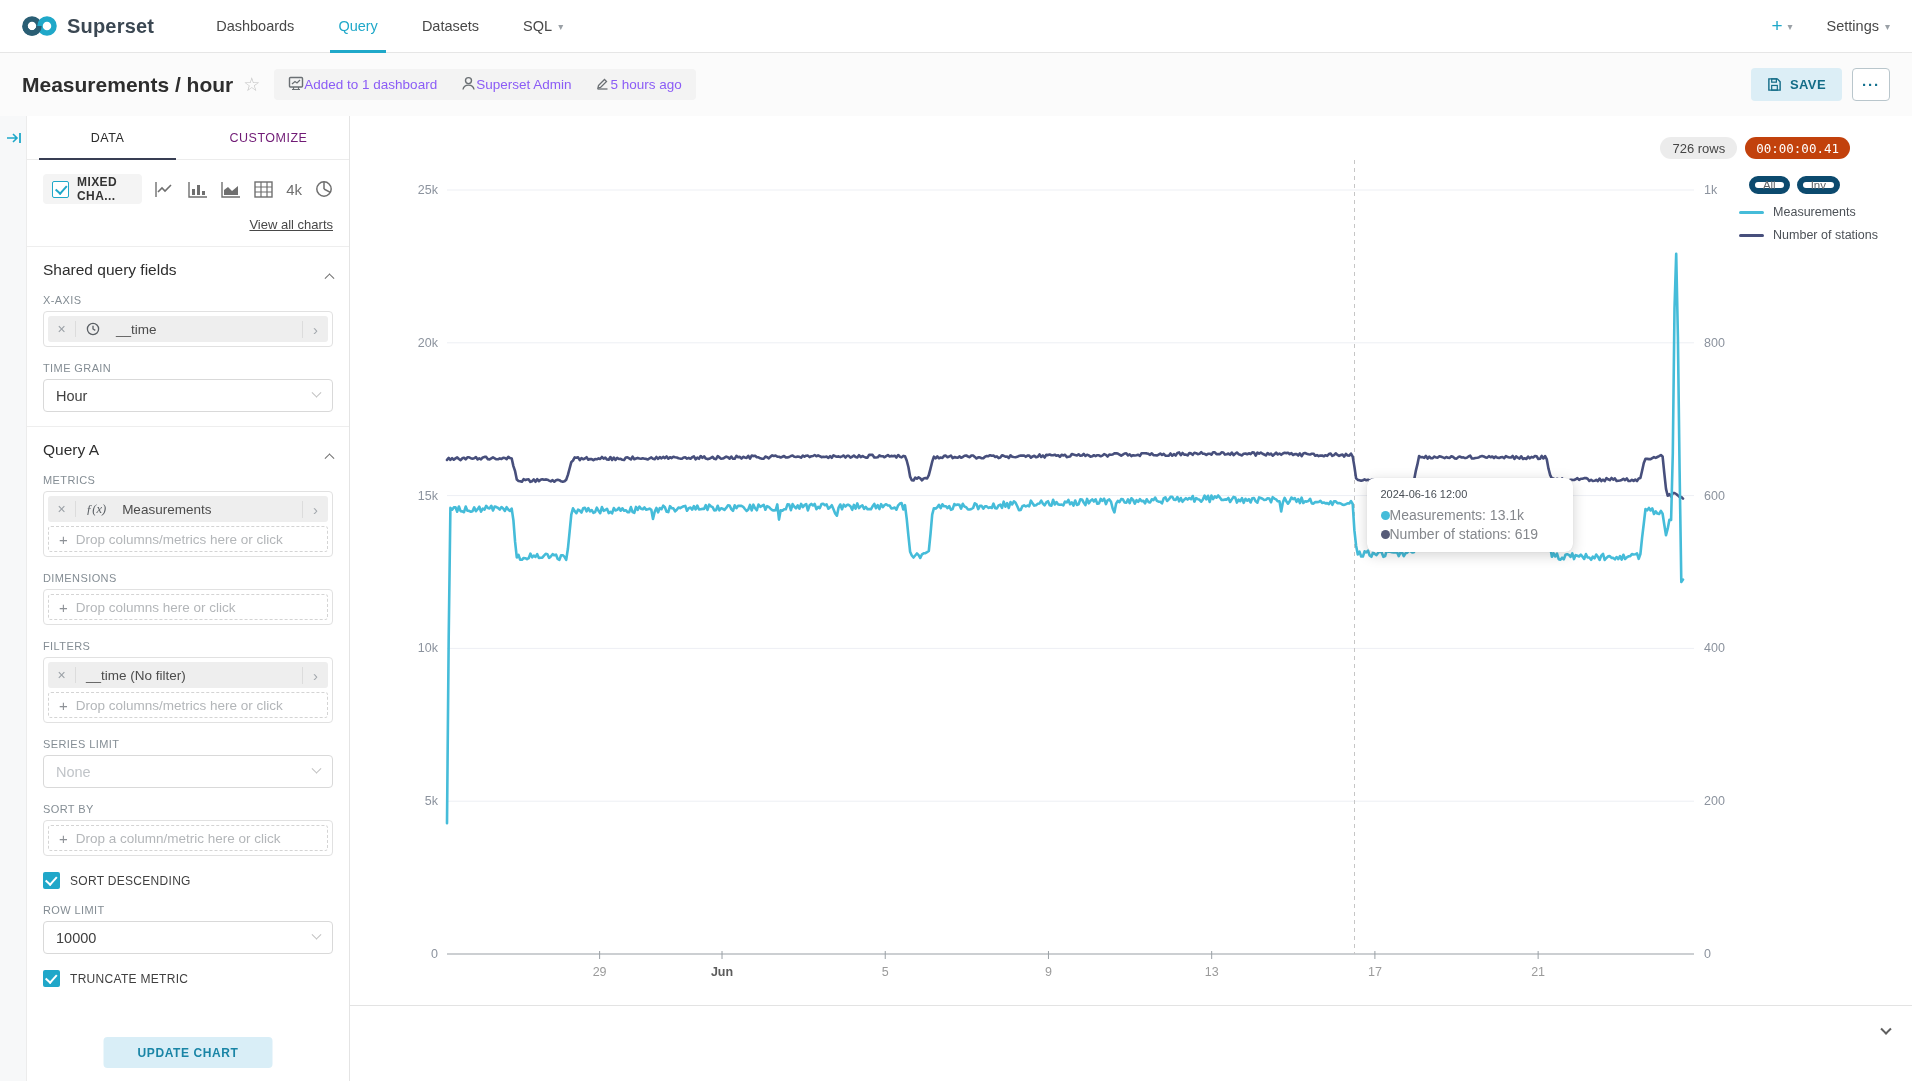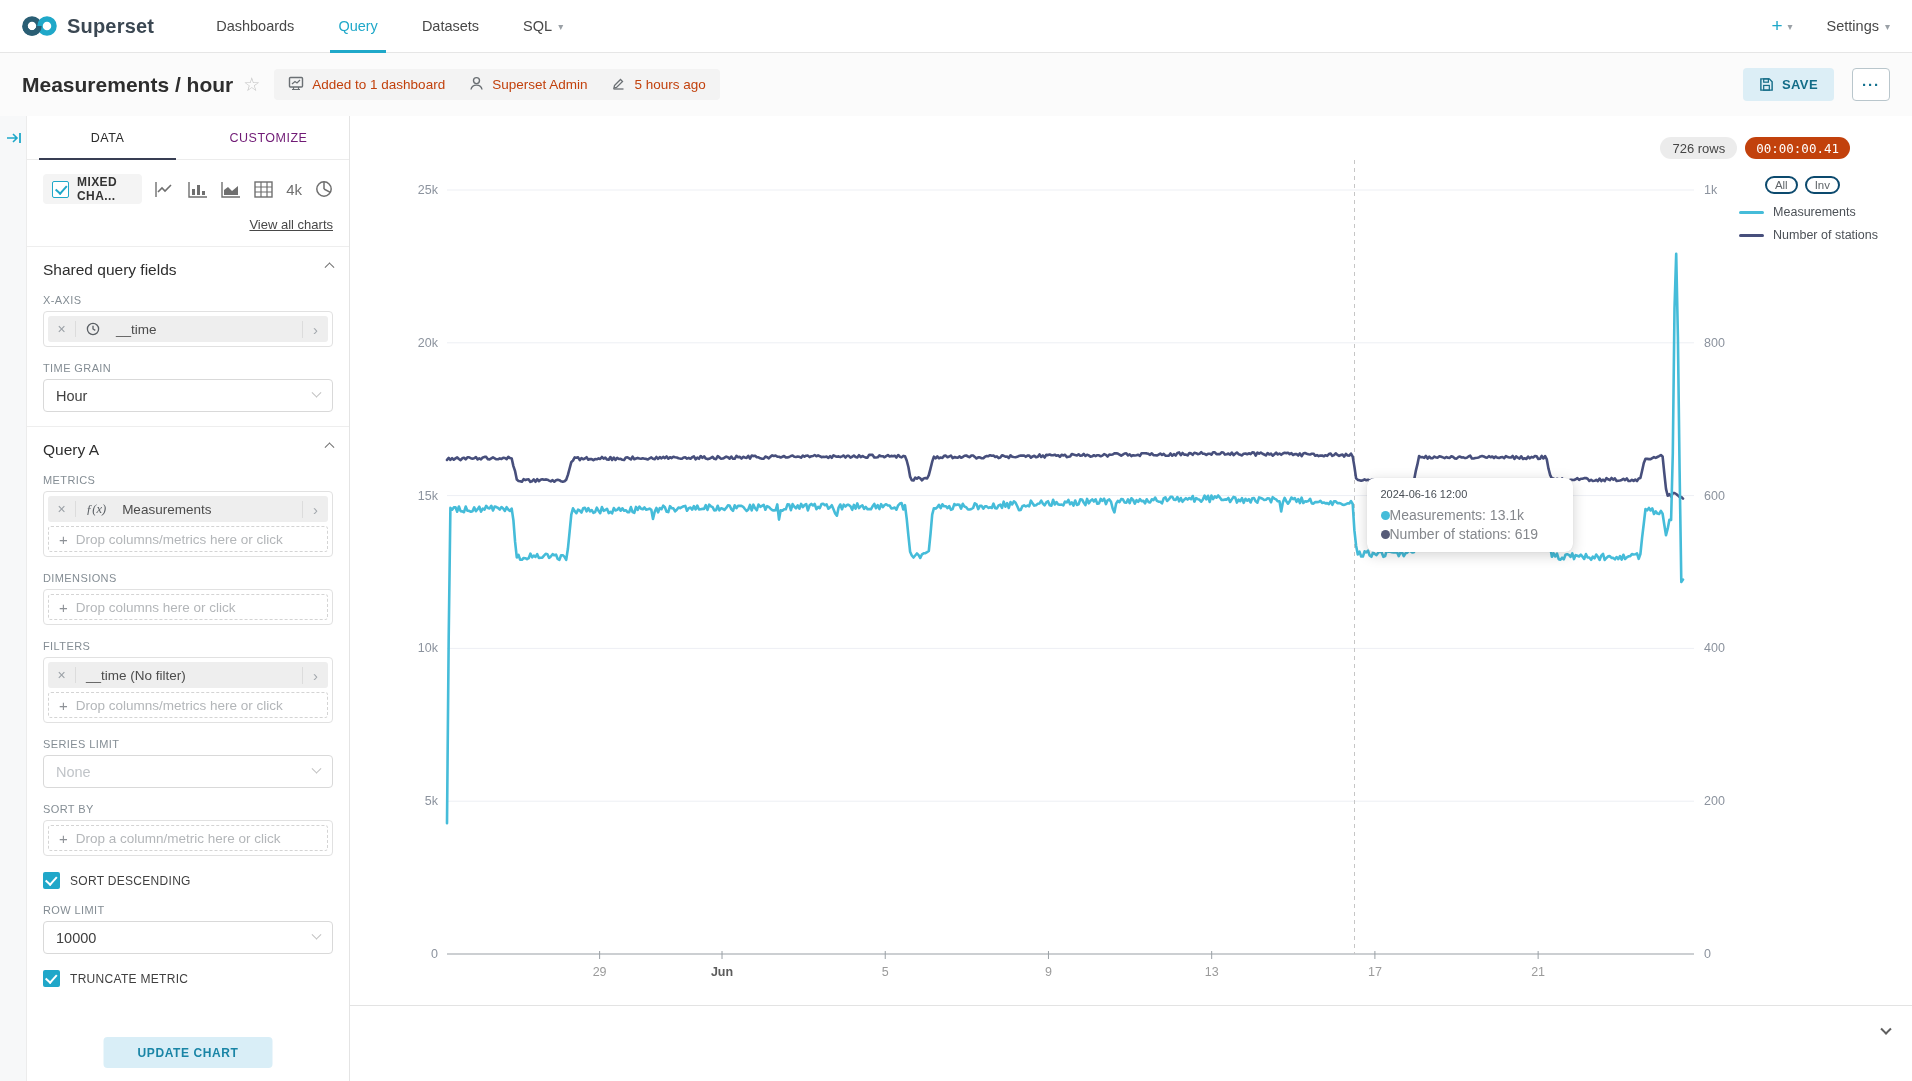--- a/index.html
+++ b/index.html
@@ -21,23 +21,23 @@
   .nav-plus{color:#1fa8c9;font-size:19px;display:flex;align-items:center;gap:5px;cursor:pointer;}
   .nav-settings{font-size:14.5px;color:#484848;display:flex;align-items:center;gap:6px;cursor:pointer;}
 
   
   .cheader{position:absolute;left:0;top:53px;width:1912px;height:63px;background:#fbfbfb;
     display:flex;align-items:center;padding:0 22px;}
   .ctitle{font-size:21px;font-weight:bold;color:#2e2e2e;margin:0 10px 0 0;}
   .star{font-size:19px;color:#c3c3c3;margin-right:14px;cursor:pointer;}
   .badge-group{display:flex;align-items:center;gap:24px;background:#f3f3f3;border-radius:4px;
     height:31px;padding:0 14px;}
-  .badge-item{display:flex;align-items:center;gap:8px;font-size:13.5px;color:#c2410c;}
+  .badge-item{display:flex;align-items:center;font-size:13.5px;color:#8b5cf6;}
   .badge-item svg{flex:none;}
-  .header-right{margin-left:auto;display:flex;align-items:center;gap:18px;}
+  .header-right{margin-left:auto;display:flex;align-items:center;gap:10px;}
   .save-btn{display:flex;align-items:center;gap:8px;background:#dceef6;color:#136c87;border:none;
     border-radius:4px;height:33px;padding:0 16px;font-size:13px;font-weight:bold;letter-spacing:.4px;
     cursor:pointer;font-family:inherit;}
   .more-btn{width:38px;height:33px;border:1px solid #b9c6cc;border-radius:4px;background:#fff;
     color:#13718f;font-size:15px;font-weight:bold;cursor:pointer;line-height:1;letter-spacing:1px;}
 
   
   .rail{position:absolute;left:0;top:116px;width:27px;height:965px;background:#f7f8f9;border-right:1px solid #ececec;}
   .rail-collapse{position:absolute;left:6px;top:14px;cursor:pointer;}
 
@@ -58,21 +58,21 @@
   .cbx.outline{border:1.5px solid #1fa8c9;background:#fff;}
   .cbx.solid{border:none;background:#20a7c9;}
   .cbx::after{content:"";position:absolute;left:5px;top:1.5px;width:4.5px;height:8.5px;
     border:solid #20a7c9;border-width:0 2px 2px 0;transform:rotate(42deg);}
   .cbx.solid::after{border-color:#fff;}
   .viz-icon{color:#6f6f6f;display:flex;align-items:center;cursor:pointer;}
   .viz-4k{font-size:15px;color:#6f6f6f;cursor:pointer;}
   .view-all{display:block;text-align:right;margin:13px 0 0;font-size:13px;color:#484848;
     text-decoration:underline;cursor:pointer;}
   .divider{border:0;border-top:1px solid #eeeeee;margin:14px -16px;}
-  .section-head{display:flex;align-items:flex-start;justify-content:space-between;margin:2px 0 6px;cursor:pointer;}
+  .section-head{display:flex;align-items:flex-end;justify-content:space-between;margin:2px 0 6px;cursor:pointer;}
   .section-title{font-size:15.5px;color:#2e2e2e;}
   .chev{display:inline-block;width:7px;height:7px;border:solid #6b6b6b;border-width:0 1.5px 1.5px 0;}
   .chev.up{transform:rotate(-135deg) translate(-2px,-2px);}
   .chev.down{transform:rotate(45deg) translate(-2px,-2px);border-color:#bfbfbf;}
   .ctl-label{font-size:11px;letter-spacing:.4px;color:#848d94;margin:15px 0 5px;}
   .field-box{border:1px solid #e1e1e1;border-radius:4px;padding:4px;display:flex;flex-direction:column;gap:4px;}
   .pill{background:#eeeeee;border-radius:3px;height:26px;display:flex;align-items:center;font-size:13.5px;color:#4c4c4c;}
   .pill-x{width:28px;text-align:center;color:#9aa0a6;font-size:14px;border-right:1px solid #dcdcdc;cursor:pointer;}
   .pill-main{flex:1;display:flex;align-items:center;gap:16px;padding:0 10px;overflow:hidden;white-space:nowrap;}
   .pill-caret{width:26px;text-align:center;color:#a3a8ad;font-size:15px;border-left:1px solid #dcdcdc;cursor:pointer;}
@@ -92,21 +92,21 @@
     letter-spacing:.6px;cursor:pointer;font-family:inherit;white-space:nowrap;}
 
   
   .chart-area{position:absolute;left:350px;top:116px;width:1562px;height:889px;background:#fff;}
   .pills-row{position:absolute;top:21px;right:62px;display:flex;gap:8px;align-items:center;}
   .rows-pill{background:#ececec;border-radius:12px;height:22px;display:flex;align-items:center;
     padding:0 12px;font-size:13px;color:#454545;}
   .timer-pill{background:#c2410c;border-radius:12px;height:22px;display:flex;align-items:center;
     padding:0 11px;font-size:12.5px;color:#fff;font-family:"DejaVu Sans Mono",monospace;}
   .zoom-btns{position:absolute;top:60px;right:72px;display:flex;gap:7px;}
-  .zoom-btn{border:2px solid #0c4a6e;border-radius:9px;height:18px;padding:0 8px;font-size:11.5px;
+  .zoom-btn{border:6px solid #0c4a6e;border-radius:9px;height:18px;padding:0 8px;font-size:11.5px;
     color:#606569;background:#fff;display:flex;align-items:center;cursor:pointer;font-family:inherit;}
   .legend{position:absolute;top:89px;right:34px;display:flex;flex-direction:column;gap:9px;align-items:flex-start;}
   .legend-item{display:flex;align-items:center;gap:9px;cursor:pointer;}
   .legend-swatch{width:25px;height:3px;border-radius:2px;}
   .legend-label{font-size:12.5px;color:#4c5157;}
   .tooltip{position:absolute;width:206px;background:#fff;border-radius:8px;
     box-shadow:0 3px 14px rgba(0,0,0,.18),0 0 1px rgba(0,0,0,.15);padding:10px 14px;z-index:5;}
   .tooltip-title{font-size:11px;color:#484e55;margin-bottom:7px;}
   .tooltip-row{display:flex;align-items:center;font-size:14px;color:#84878c;margin-top:3px;}
   .tooltip-dot{width:9px;height:9px;border-radius:50%;flex:none;}

